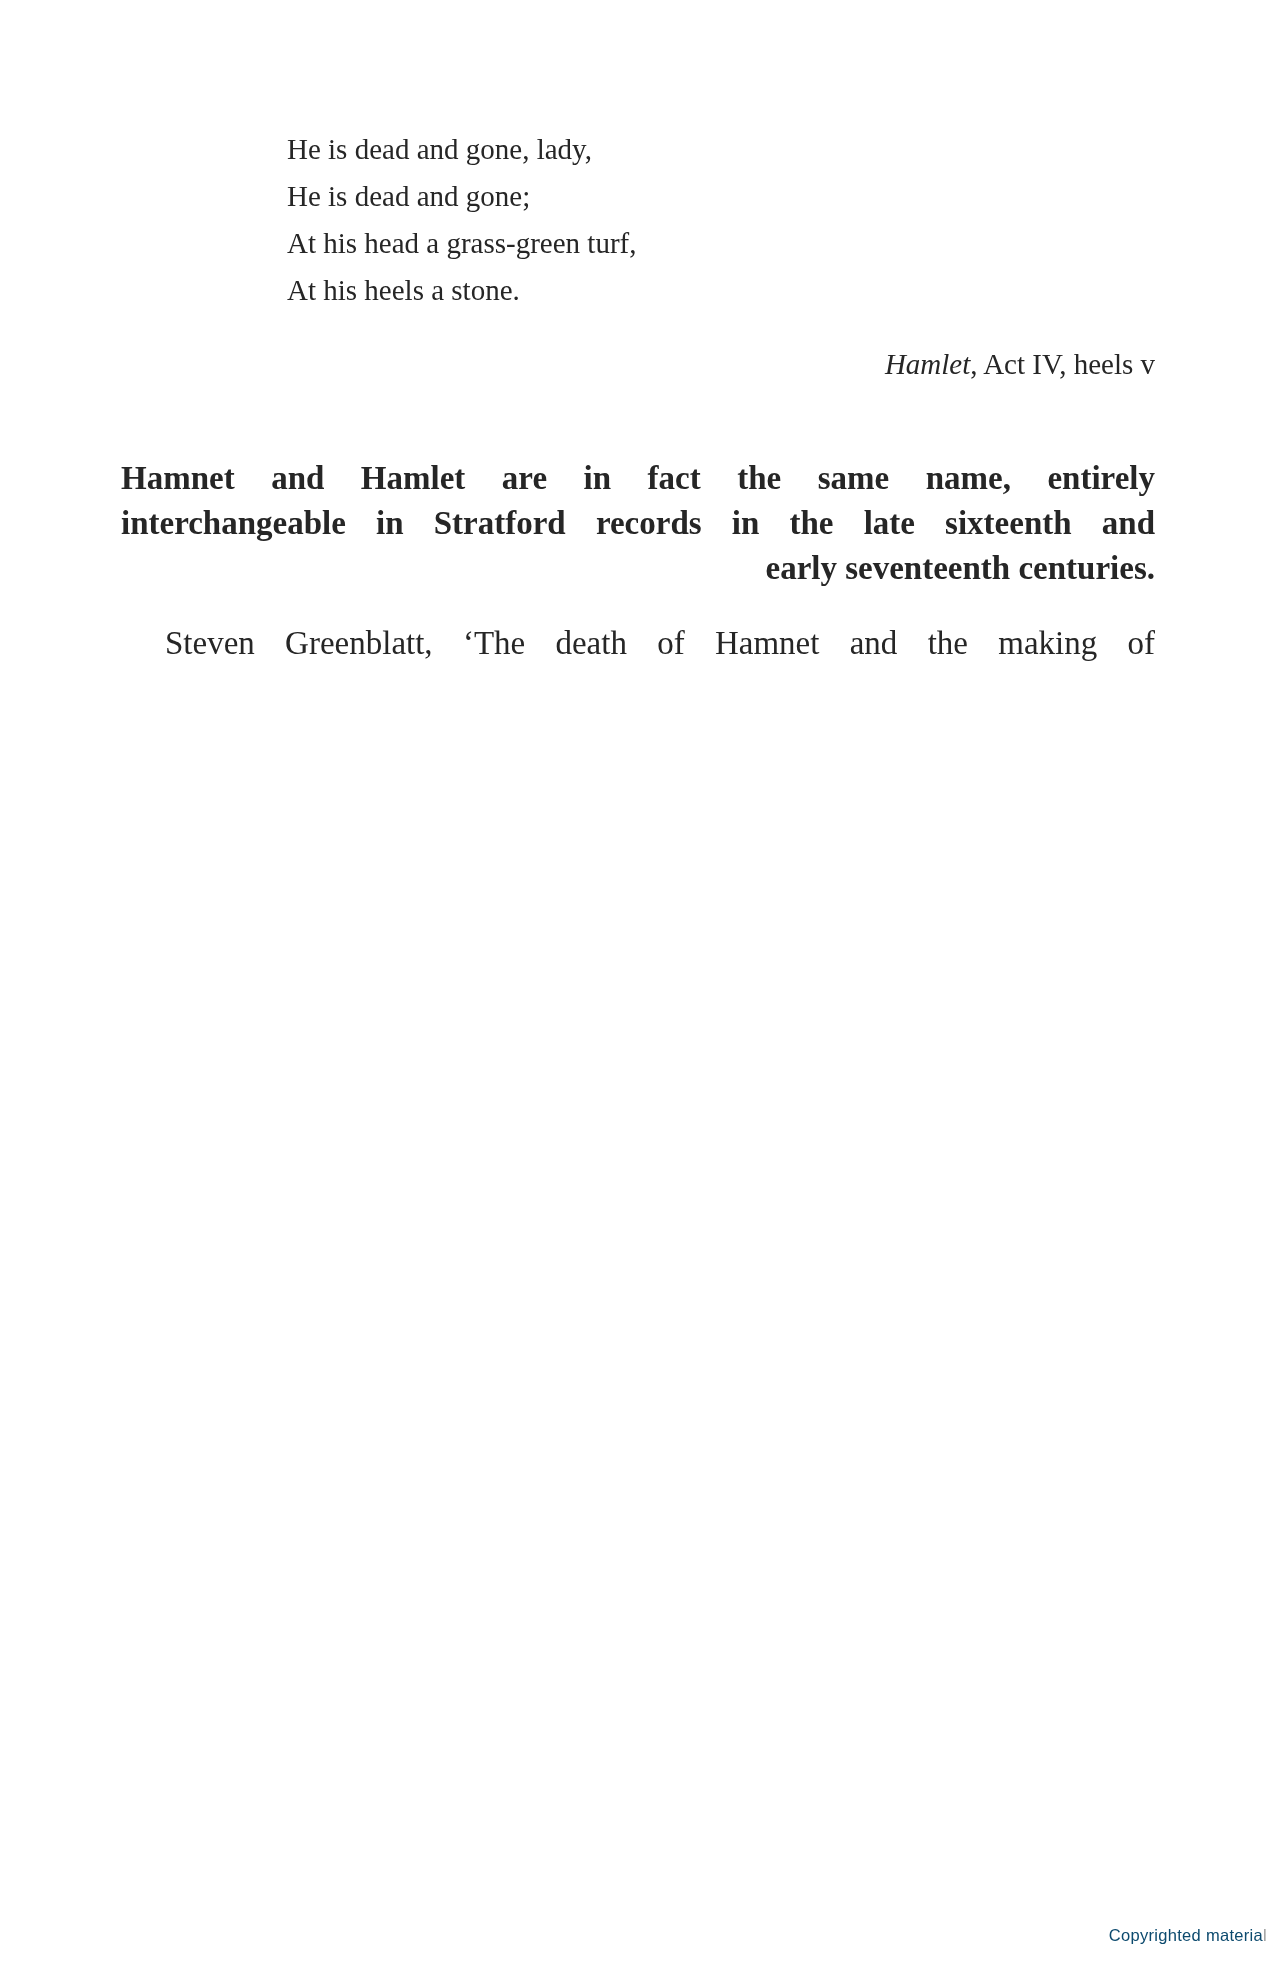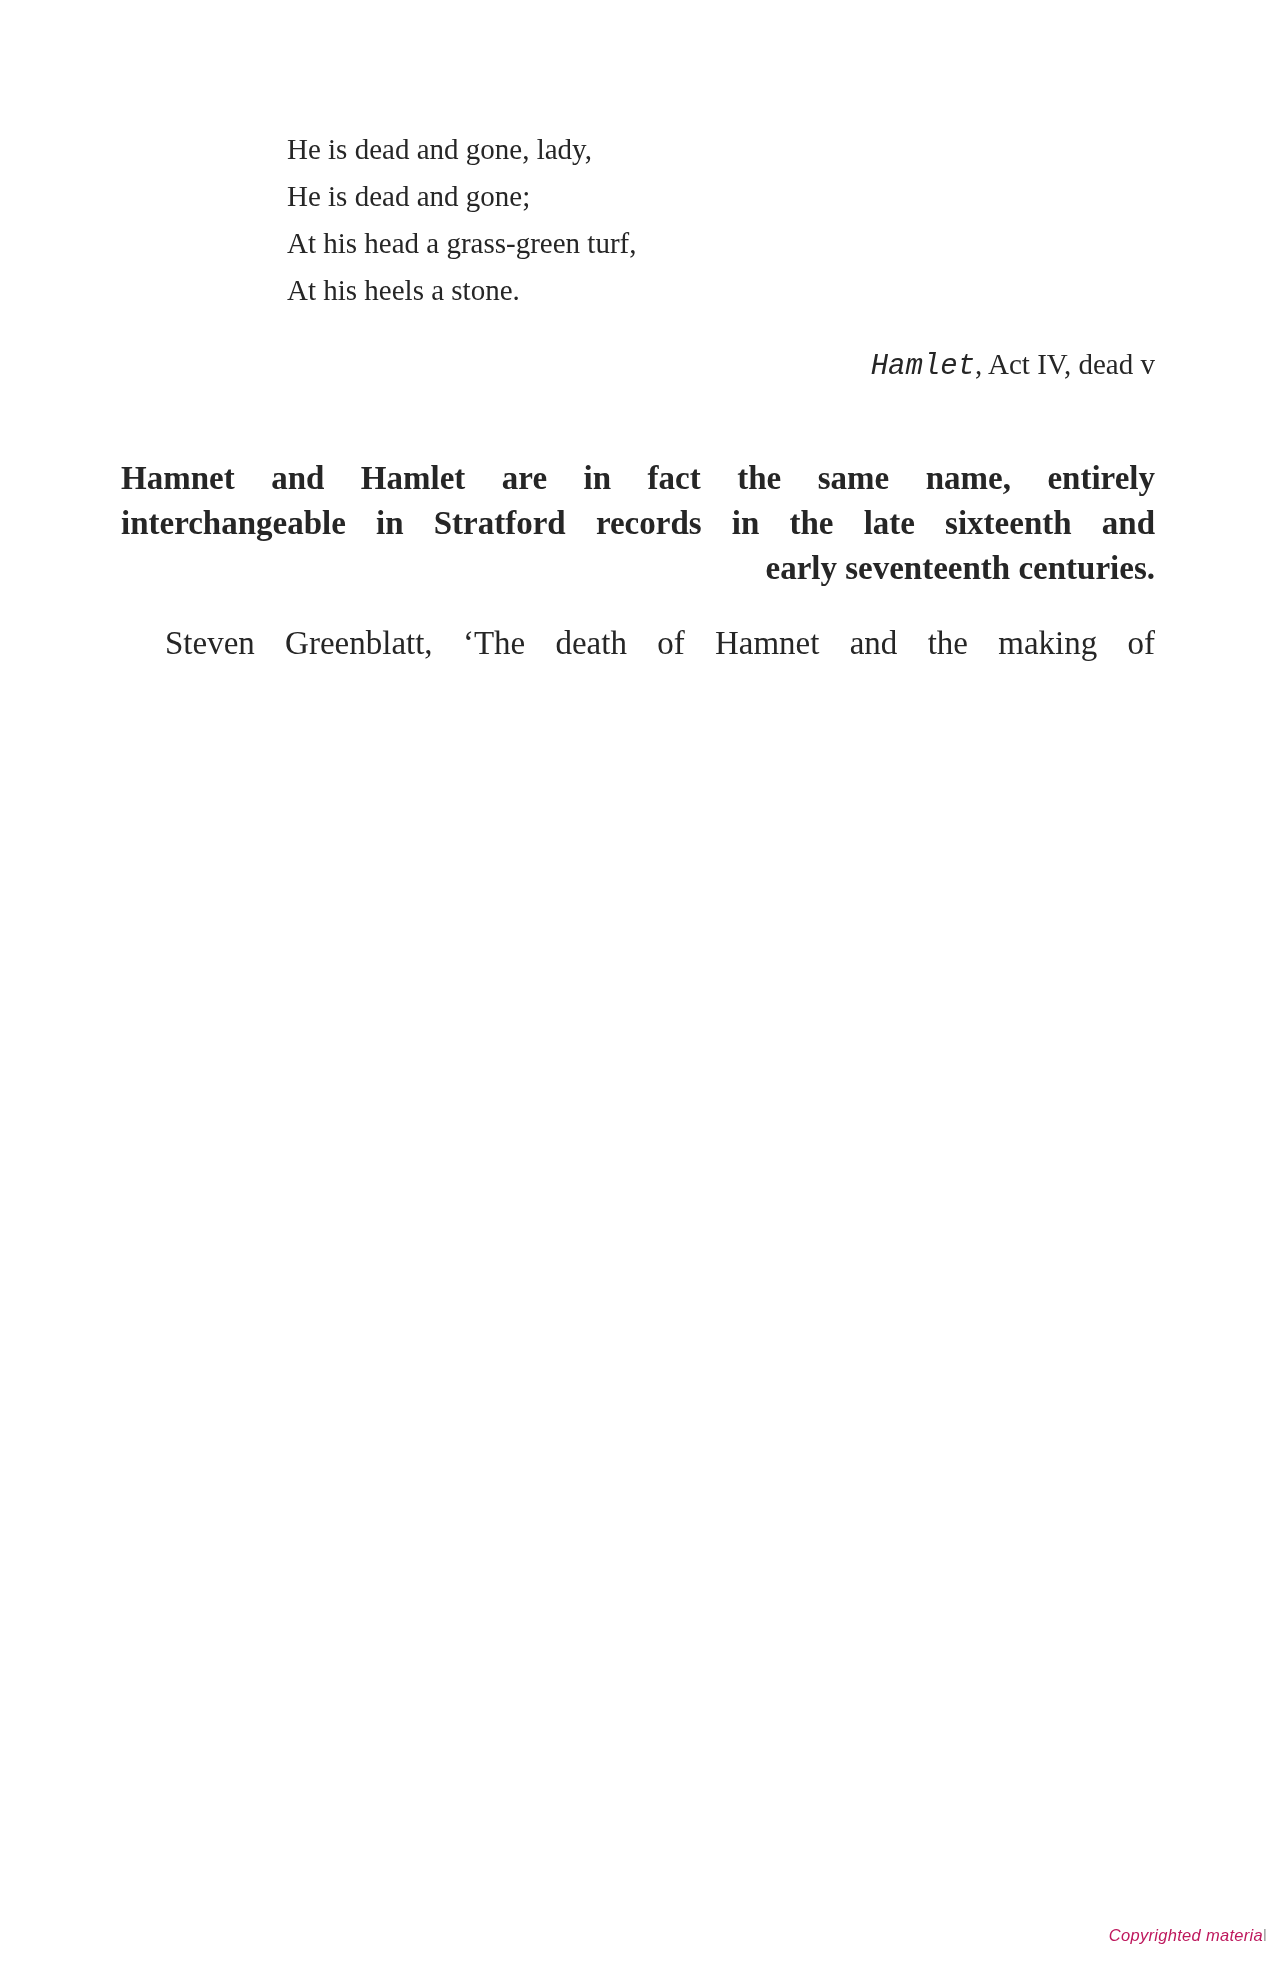--- a/index.html
+++ b/index.html
@@ -55,21 +55,21 @@
   .jline {
     text-align: justify;
     text-align-last: justify;
     height: 45px;
     overflow: hidden;
   }
   #para2 .jline { height: 47px; margin-left: 44px; }
   .lastline {
     text-align: right;
   }
-  .italic { font-style: italic; font-family: Liberation Mono, monospace; }
+  .italic { font-style: italic; }
   
   #watermark {
     position: absolute;
     top: 1926px;
     right: 13px;
     font-family: "Liberation Sans", sans-serif;
     font-size: 16.5px;
     letter-spacing: 0.3px;
     white-space: nowrap;
   }
@@ -79,27 +79,27 @@
 
 <div id="page" style="color: rgb(38, 38, 38); background: rgb(255, 255, 255);">
 
   <div id="poem">
     <div>He is dead and gone, lady,</div>
     <div>He is dead and gone;</div>
     <div>At his head a grass-green turf,</div>
     <div>At his heels a stone.</div>
   </div>
 
-  <div id="attribution"><span class="italic">Hamlet</span><span>, Act IV, dead v</span></div>
+  <div id="attribution"><span class="italic">Hamlet</span><span>, Act IV, heels v</span></div>
 
   <div id="para1" class="para">
     <div class="jline">Hamnet and Hamlet are in fact the same name, entirely</div>
     <div class="jline">interchangeable in Stratford records in the late sixteenth and</div>
     <div class="lastline">early seventeenth centuries.</div>
   </div>
 
   <div id="para2" class="para">
     <div class="jline">Steven Greenblatt, ‘The death of Hamnet and the making of</div>
   </div>
 
-  <div id="watermark"><span id="wm-light" style="color: #be185d; font-style: italic;">Copyrighted materia</span><span id="wm-dark" style="color: rgb(158, 158, 158);">l</span></div>
+  <div id="watermark"><span id="wm-light" style="color: #0c4a6e;">Copyrighted materia</span><span id="wm-dark" style="color: rgb(158, 158, 158);">l</span></div>
 
 </div>
 
 </body></html>

